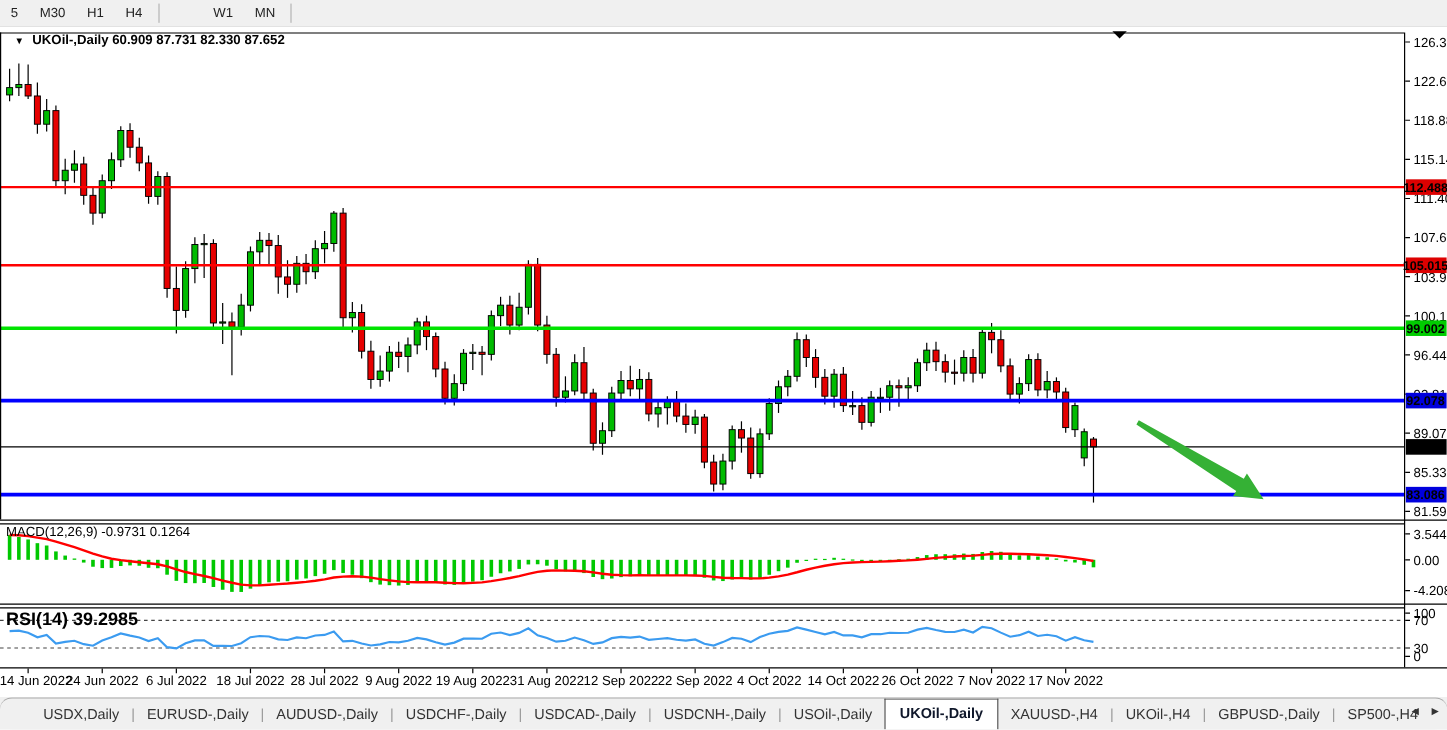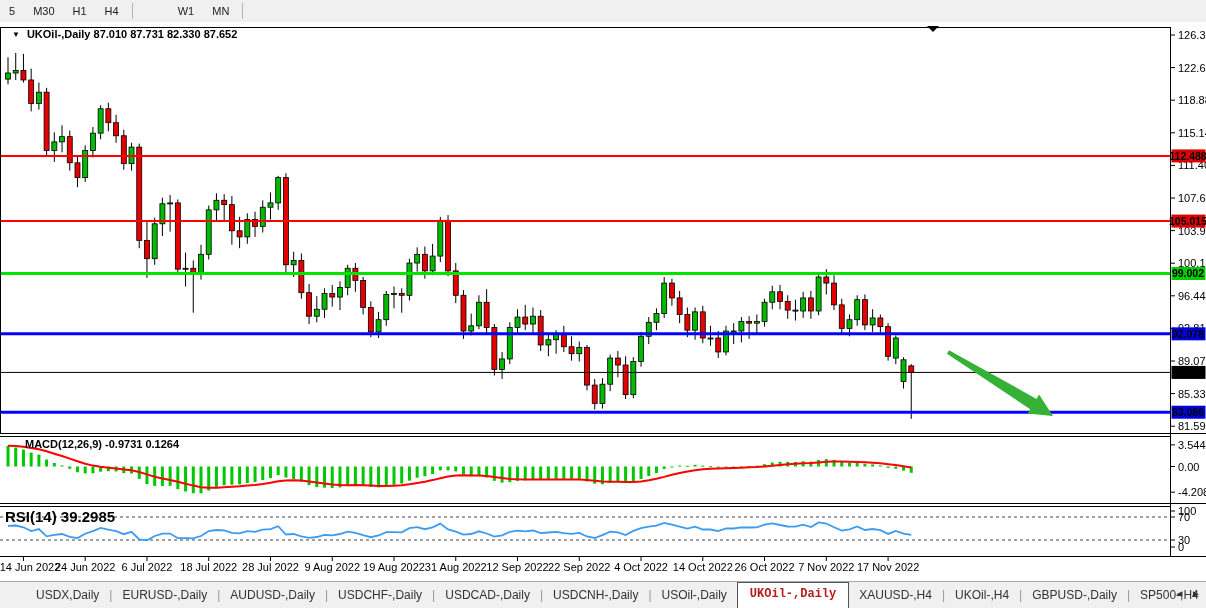--- a/index.html
+++ b/index.html
@@ -7,28 +7,28 @@
        font-family:"Liberation Sans",sans-serif;}
   #toolbar{position:absolute;top:0;left:0;width:1206px;height:22px;background:#f0f0f0;
            border-bottom:1px solid #c6c6c6;display:flex;align-items:center;font-size:11px;color:#222;}
   .tf{padding:2px 8px;margin:0 1px;cursor:default;}
   .tf.active{background:#e7e7e7;border:1px solid #9a9a9a;outline:1px dotted #777;outline-offset:-3px;padding:1px 7px;margin-top:41px;}
   .tfsep{width:1px;height:16px;background:#b5b5b5;margin:0 4px;}
   #chart-svg{position:absolute;top:22px;left:0;}
   #symbol-label{position:absolute;top:28px;left:12px;font-size:11px;font-weight:bold;color:#000;
                 display:flex;align-items:center;gap:7px;}
   #symbol-label .tri{font-size:8px;}
-  #macd-label{position:absolute;top:438px;left:5px;font-size:11px;font-weight:bold;color:#000;margin-left:20px;}
+  #macd-label{position:absolute;top:438px;left:5px;font-size:11px;font-weight:normal;color:#000;}
   #rsi-label{position:absolute;top:508px;left:5px;font-size:15px;font-weight:bold;color:#000;}
   #tabbar{position:absolute;left:0;top:581px;width:1206px;height:27px;background:#f0f0f0;
           border-top:1px solid #a8a8a8;display:flex;align-items:flex-end;font-size:12px;color:#333;
-          padding-left:26px;box-sizing:border-box;white-space:nowrap;overflow:hidden;}
+          padding-left:26px;box-sizing:border-box;white-space:nowrap;overflow:hidden;border-radius:10px;}
   .tab{padding:4px 10px 6px;cursor:default;}
-  .tab.active{background:#fff;border:1px solid #555;border-bottom:none;font-weight:bold;color:#b91c1c;
-              padding:4px 12px 7px;font-family:Liberation Mono, monospace;}
+  .tab.active{background:#fff;border:1px solid #555;border-bottom:none;font-weight:bold;color:#0f172a;
+              padding:4px 12px 7px;}
   .tabsep{color:#999;padding:4px 0 6px;}
   #tab-arrows{position:absolute;right:3px;top:588px;font-size:10px;color:#333;letter-spacing:2px;}
   svg text{font-family:"Liberation Sans",sans-serif;fill:#000;}
 </style>
 </head>
 <body>
 
 <div id="toolbar">
     <span class="tf">5</span>
     <span class="tf">M30</span>
@@ -508,21 +508,21 @@
       <text x="764.56" y="571" font-size="11" text-anchor="middle">26 Oct 2022</text>
       <line x1="826.3199999999999" y1="557" x2="826.3199999999999" y2="561" stroke="#000"></line>
       <text x="826.3199999999999" y="571" font-size="11" text-anchor="middle">7 Nov 2022</text>
       <line x1="888.0799999999999" y1="557" x2="888.0799999999999" y2="561" stroke="#000"></line>
       <text x="888.0799999999999" y="571" font-size="11" text-anchor="middle">17 Nov 2022</text>
     </g>
   </svg>
 
 <div id="symbol-label">
   <span class="tri">▼</span>
-  <span>UKOil-,Daily  87.010 87.731 82.330 87.652</span>
+  <span>UKOil-,Daily  60.909 87.731 82.330 87.652</span>
 </div>
 <div id="macd-label">MACD(12,26,9) -0.9731 0.1264</div>
 <div id="rsi-label">RSI(14) 39.2985</div>
 
 <div id="tabbar">
     <span class="tab">USDX,Daily</span>
     <span class="tabsep">|</span>
     <span class="tab">EURUSD-,Daily</span>
     <span class="tabsep">|</span>
     <span class="tab">AUDUSD-,Daily</span>

